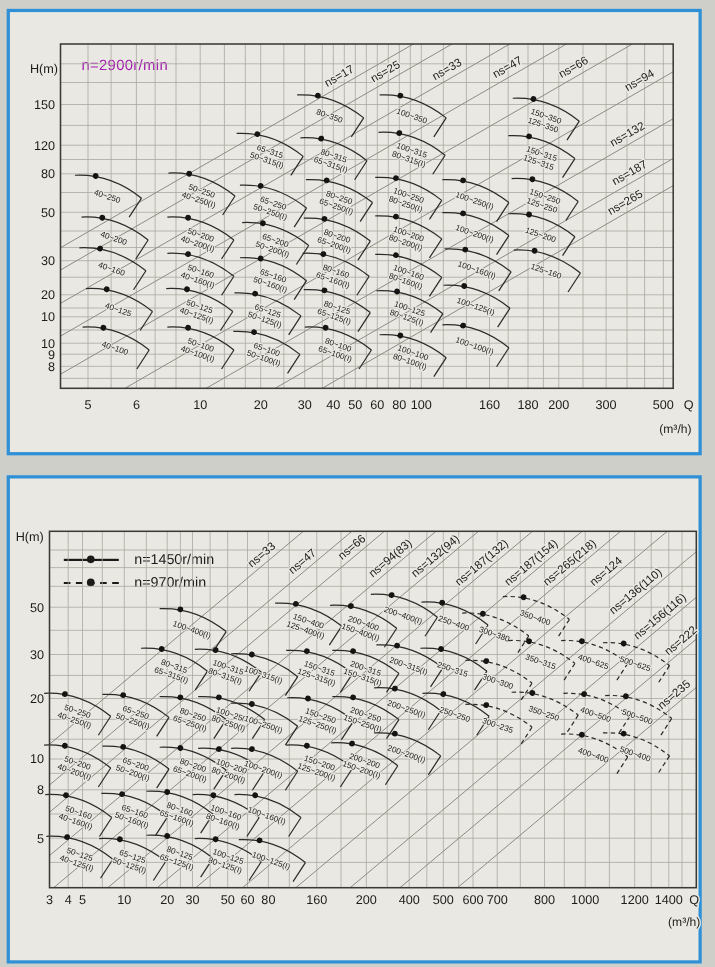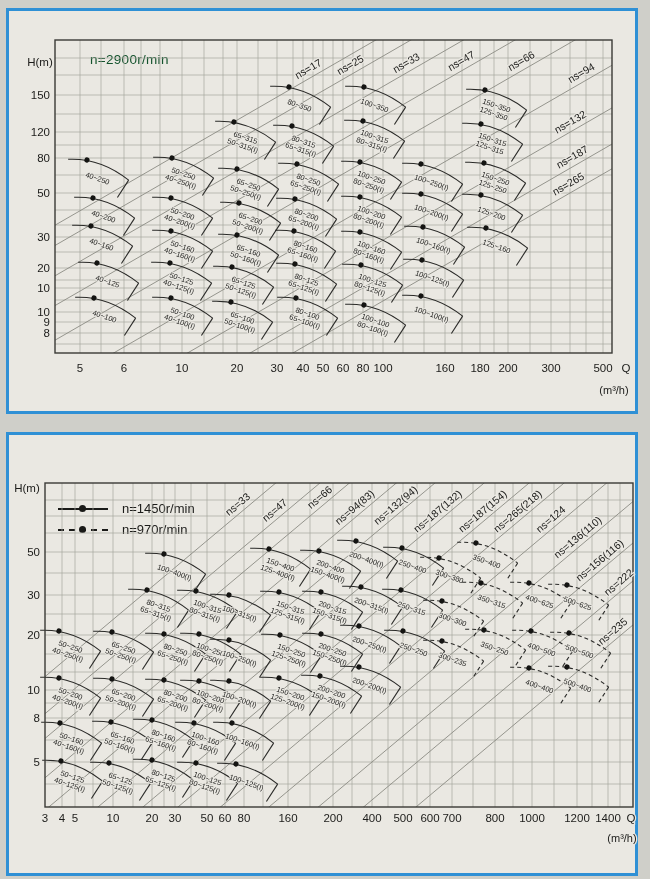--- a/index.html
+++ b/index.html
@@ -1,21 +1,21 @@
 <!DOCTYPE html>
 <html><head>
 <meta charset="utf-8">
 <style>
   html,body{margin:0;padding:0;width:650px;height:879px;overflow:hidden;
     font-family:"Liberation Sans", sans-serif;background:#cfcfc9;}
   .stage{position:relative;width:650px;height:879px;}
   .panel{position:absolute;left:6px;width:632px;border:3px solid #2f90d5;background:#eae8e2;box-sizing:border-box;}
   #panel1{top:8px;height:406px;}
   #panel2{top:432px;height:444px;}
-  .chart-title{position:absolute;left:90px;top:52px;font-size:13.5px;color:#14532d;letter-spacing:.3px;}
+  .chart-title{position:absolute;left:74px;top:52px;font-size:13.5px;color:#a21caf;letter-spacing:.3px;}
   svg#overlay{position:absolute;left:0;top:0;}
   .legend{position:absolute;left:58px;top:498px;width:240px;color:#1c1c1a;}
   .lrow{display:flex;align-items:center;height:21px;}
   .sample{display:inline-block;width:50px;border-top:2px solid #1a1a18;position:relative;margin-right:14px;}
   .sample.dashed{border-top-style:dashed;}
   .sdot{position:absolute;left:21px;top:-4.5px;width:7px;height:7px;background:#1a1a18;border-radius:50%;}
   .llabel{font-size:13px;}
 </style>
 </head>
 <body>

